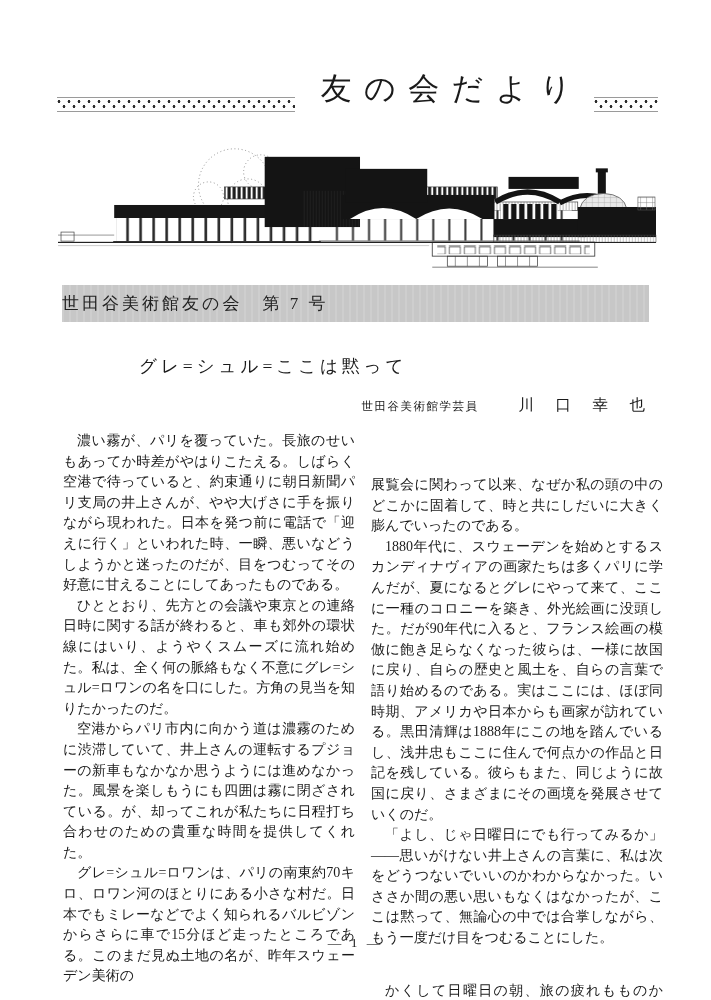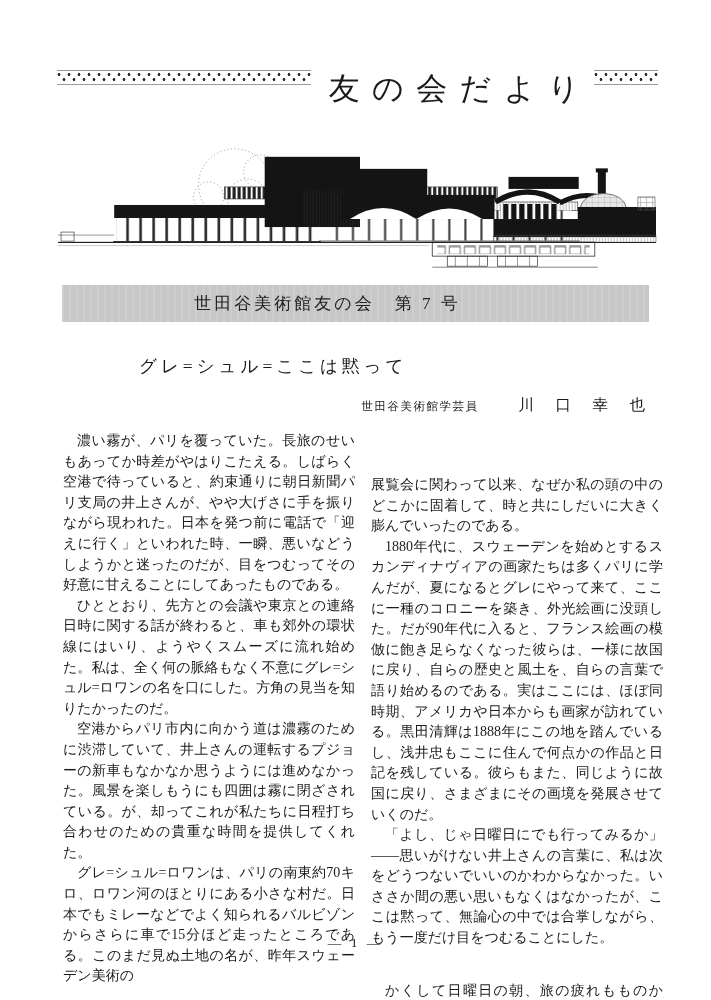--- a/index.html
+++ b/index.html
@@ -3,21 +3,21 @@
 <meta charset="utf-8">
 <style>
   html,body { margin:0; padding:0; background:#e9e9e9; }
   .page {
     position:relative; width:711px; height:1000px; margin:0 auto;
     background:#ffffff; overflow:hidden;
     font-family:"Liberation Serif","DejaVu Serif",serif; color:#1a1a1a;
   }
 
   
-  .masthead { position:absolute; left:57px; top:70px; width:601px; display:flex; align-items:flex-start; }
+  .masthead { position:absolute; left:57px; top:70px; width:601px; display:flex; align-items:flex-end;gap:8px; }
   .dotrule {
     height:13px;
     border-top:1px solid #9a9a9a; border-bottom:1px solid #9a9a9a;
     background-image:
       radial-gradient(circle at 2px 3.5px, #2a2a2a 1.1px, transparent 1.7px),
       radial-gradient(circle at 7px 8.5px, #2a2a2a 1.1px, transparent 1.7px);
     background-size:10px 13px;
   }
   .rule-left { flex:1; }
   .rule-right { width:64px; }
@@ -28,21 +28,21 @@
 
   
   .drawing { position:absolute; left:56px; top:146px; width:602px; height:130px; }
 
   
   .banner {
     position:absolute; left:62px; top:285px; width:587px; height:37px;
     background:#c7c7c7;
     background-image:linear-gradient(90deg, rgba(255,255,255,.12) 0 2px, transparent 2px 7px);
     background-size:7px 100%;
-    display:flex; align-items:center; justify-content:center;
+    display:flex; align-items:center; justify-content:flex-start;
     padding-right:56px; box-sizing:border-box;
     font-size:17px; letter-spacing:3px; color:#222;
   }
 
   
   .article-title { position:absolute; left:139px; top:354px; font-size:17.5px; letter-spacing:4px; margin:0; font-weight:500; }
   .byline { position:absolute; right:63px; top:395px; display:flex; align-items:baseline;gap:24px; }
   .byline .role { font-size:11.5px; letter-spacing:1.5px; margin-right:16px; }
   .byline .name { font-size:15.5px; letter-spacing:3px; }
 

